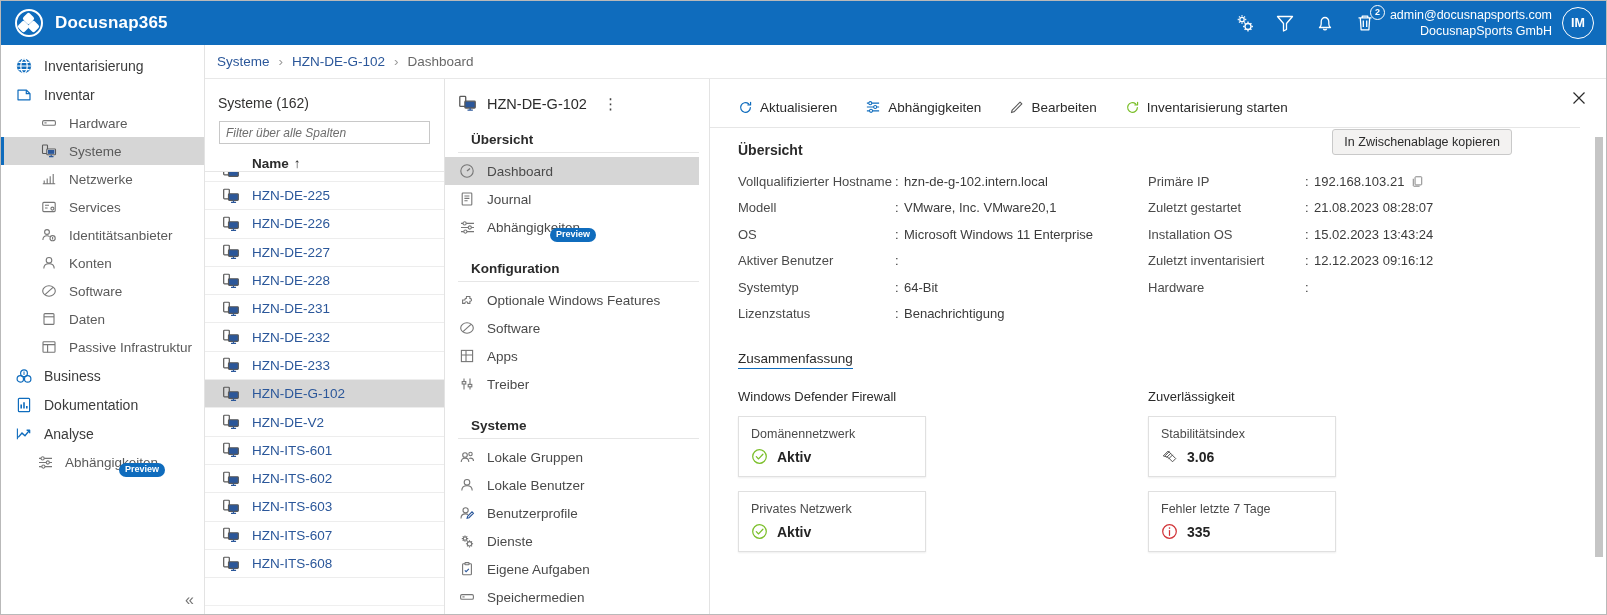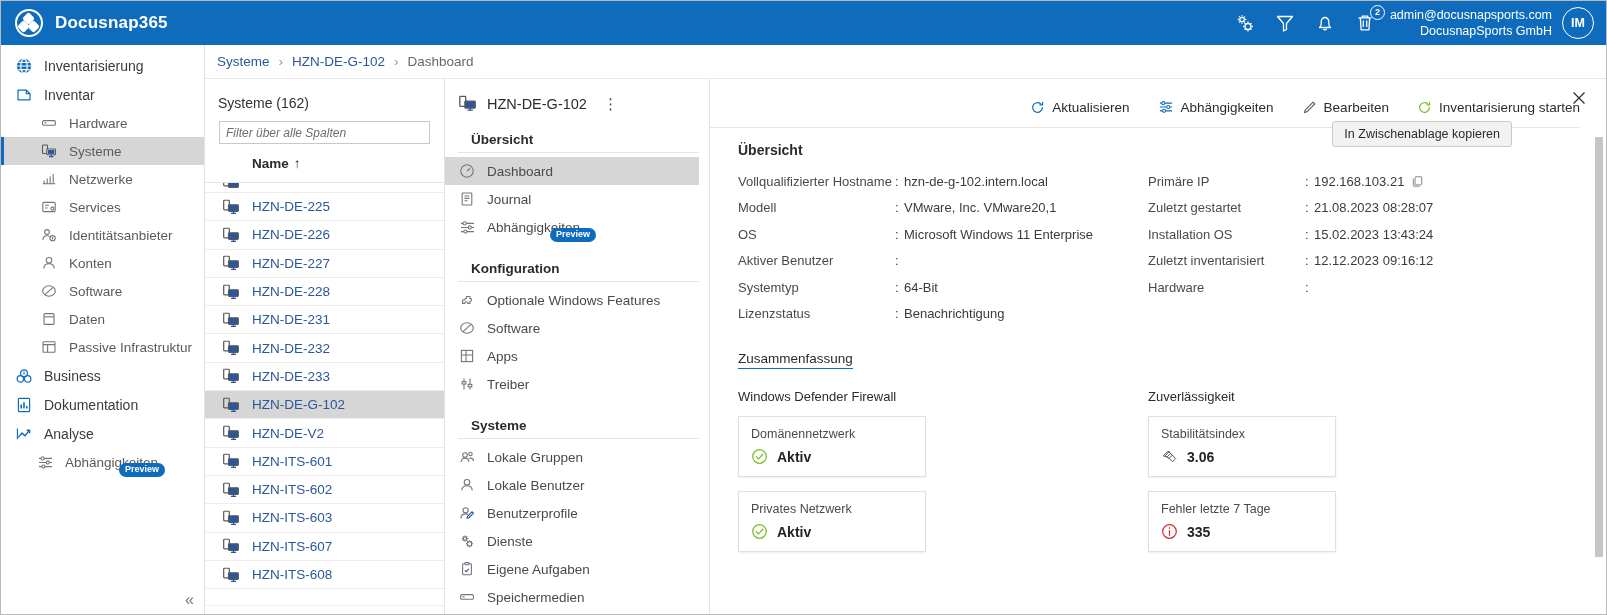--- a/index.html
+++ b/index.html
@@ -161,21 +161,21 @@
     color: #6d6d6d;
     padding: 0 6px;
     display: flex; align-items: center;
     font-family: "Liberation Sans", sans-serif;
   }
   .filter-input::placeholder { color: #6d6d6d; font-style: italic; }
   .col-head {
     font-size: 13.5px;
     font-weight: bold;
     color: #2b2b2b;
-    padding: 0 0 11px 47px;
+    padding: 0 0 0 47px;
     border-bottom: 1px solid #e6e6e6;
     display: flex; align-items: center; gap: 5px;
     cursor: pointer;
   }
   .rows { flex: 1; overflow: hidden; }
   .row {
     height: 28.3px;
     display: flex; align-items: center;
     gap: 12px;
     padding-left: 17px;
@@ -224,33 +224,32 @@
   .close-x {
     position: absolute; right: 18px; top: 10px;
     width: 18px; height: 18px; cursor: pointer; color: #2b2b2b;
   }
   .main-scroll { flex: 1; padding: 0; overflow: hidden; position: relative; }
   .toolbar {
     display: flex; align-items: center; gap: 28px;
     padding: 20px 0 12px 28px;
     border-bottom: 1px solid #e6e6e6;
     margin-right: 26px;
-    justify-content: flex-end;
   }
   .tool-btn {
     display: flex; align-items: center; gap: 7px;
     font-size: 13.5px; color: #2b2b2b; cursor: pointer; white-space: nowrap;
   }
   .section-head {
     font-size: 14px; font-weight: bold; color: #2b2b2b;
     padding: 14px 0 10px 28px;
   }
   .copy-btn {
     position: absolute;
-    right: 94px; top: 42px;
+    right: 94px; top: 50px;
     background: #f3f2f1;
     border: 1px solid #c9c9c9;
     border-radius: 3px;
     font-size: 12.5px;
     color: #2b2b2b;
     padding: 5px 11px;
     cursor: pointer;
     white-space: nowrap;
   }
   .overview-grid {

